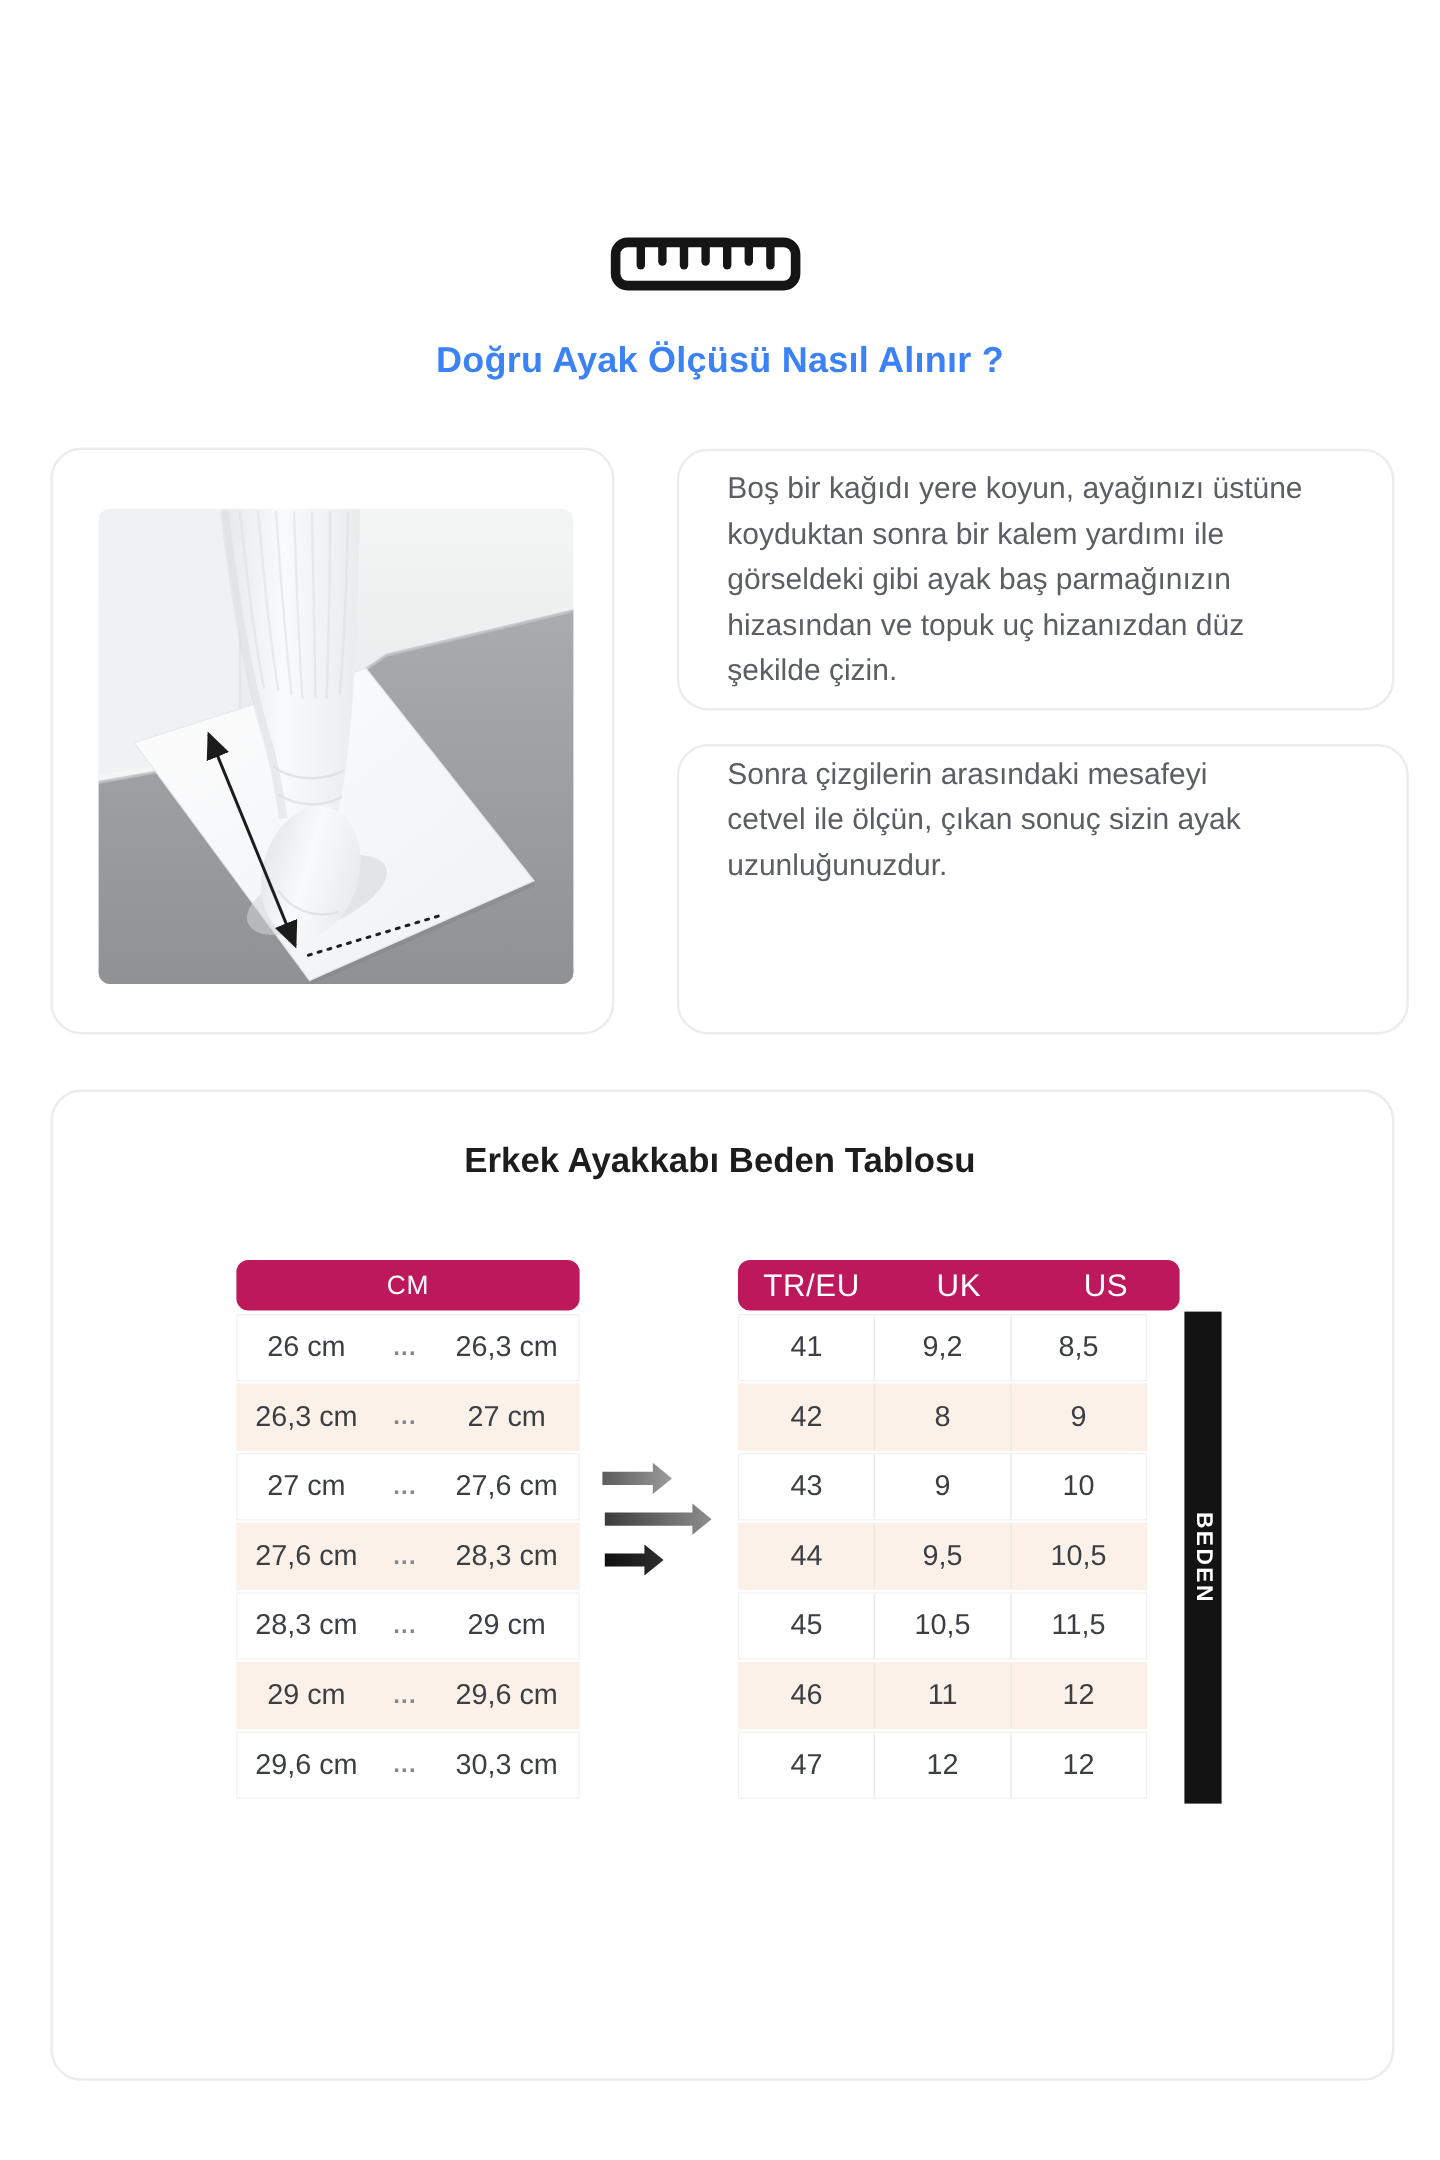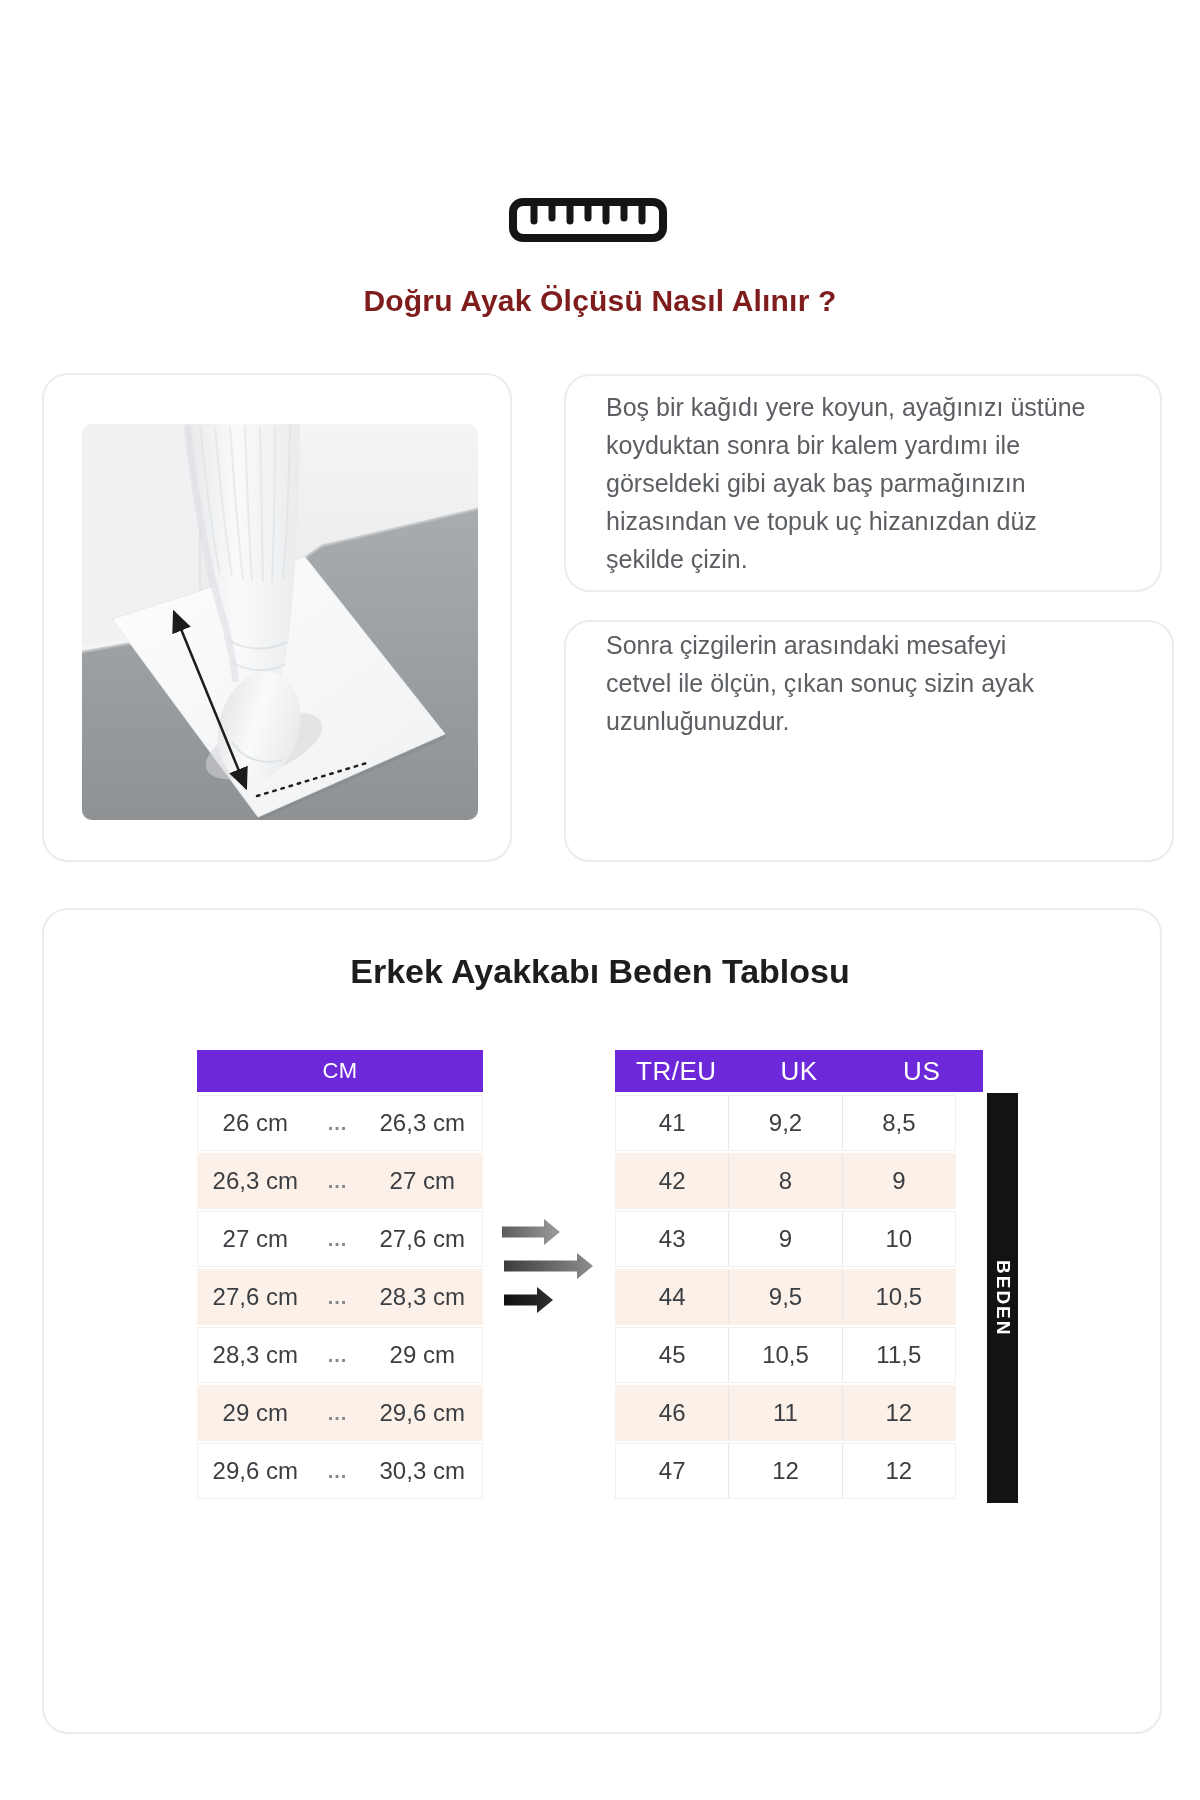--- a/index.html
+++ b/index.html
@@ -1,27 +1,27 @@
 <!DOCTYPE html>
 <html><head>
 <meta charset="utf-8">
 <style>
   html,body{margin:0;padding:0;background:#ffffff;}
   body{width:1200px;height:1800px;position:relative;font-family:"Liberation Sans",sans-serif;-webkit-font-smoothing:antialiased;}
   .abs{position:absolute;}
-  .page-title{left:0;top:284px;width:1200px;text-align:center;font-size:30px;font-weight:700;color:#7f1d1d;letter-spacing:.2px;}
+  .page-title{left:0;top:284px;width:1200px;text-align:center;font-size:30px;font-weight:700;color:#3b82f6;letter-spacing:.2px;}
   .card{background:#fff;border:2px solid #ececec;border-radius:26px;box-sizing:border-box;}
   .card-photo{left:42px;top:373px;width:470px;height:489px;}
   .photo{left:82px;top:424px;width:396px;height:396px;border-radius:10px;overflow:hidden;}
   .box1{left:564px;top:374px;width:598px;height:218px;display:flex;align-items:center;}
   .box2{left:564px;top:620px;width:610px;height:242px;display:flex;align-items:flex-start;}
   .instr{margin:4px;padding:0 60px 0 36px;font-size:25px;line-height:38px;color:#5b5e62;white-space:pre-line;}
   .big-card{left:42px;top:908px;width:1120px;height:826px;}
-  .section-title{left:0;top:952px;width:1200px;text-align:center;font-size:34px;font-weight:700;color:#1d1d1d;}
-  .thead{background:#6d28d9;color:#ffffff;display:flex;align-items:center;box-sizing:border-box;border-radius:0;}
+  .section-title{left:0;top:952px;width:1200px;text-align:center;font-size:29px;font-weight:700;color:#1d1d1d;}
+  .thead{background:#be185d;color:#ffffff;display:flex;align-items:center;box-sizing:border-box;border-radius:10px;}
   .thead-cm{left:197px;top:1050px;width:286px;height:42px;justify-content:center;font-size:22px;letter-spacing:.5px;}
   .thead-eu{left:615px;top:1050px;width:368px;height:42px;font-size:26px;letter-spacing:.5px;}
   .thead-eu .hcell{flex:1;text-align:center;}
   .rows{display:flex;flex-direction:column;}
   .rows-cm{left:197px;top:1095px;width:286px;}
   .rows-eu{left:615px;top:1095px;width:341px;}
   .trow{height:56px;margin-bottom:2px;display:flex;align-items:center;background:#ffffff;border:1px solid #f0f0f0;box-sizing:border-box;font-size:24px;color:#3b3e42;}
   .trow.alt{background:#fcf1e8;border-color:#fcf1e8;}
   .cm-a{flex:1.15;text-align:center;}
   .cm-sep{flex:.5;text-align:center;color:#85888c;font-weight:700;font-size:20px;letter-spacing:1px;}

